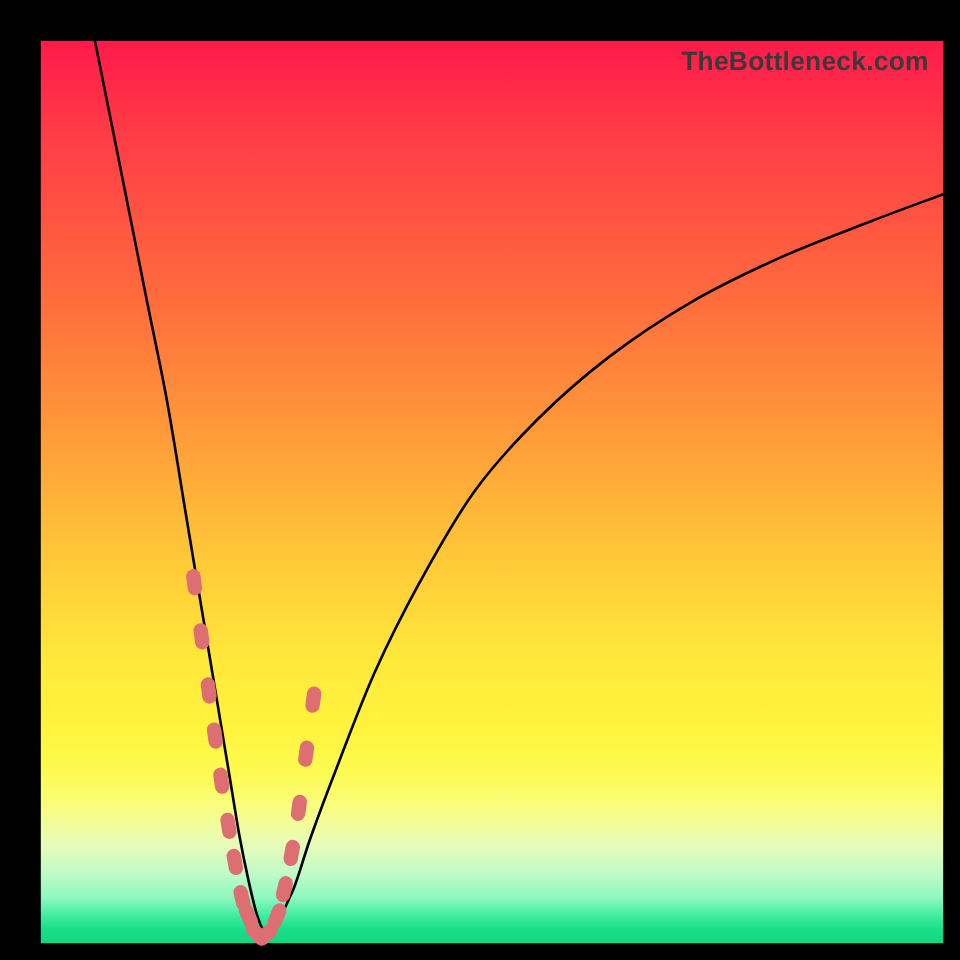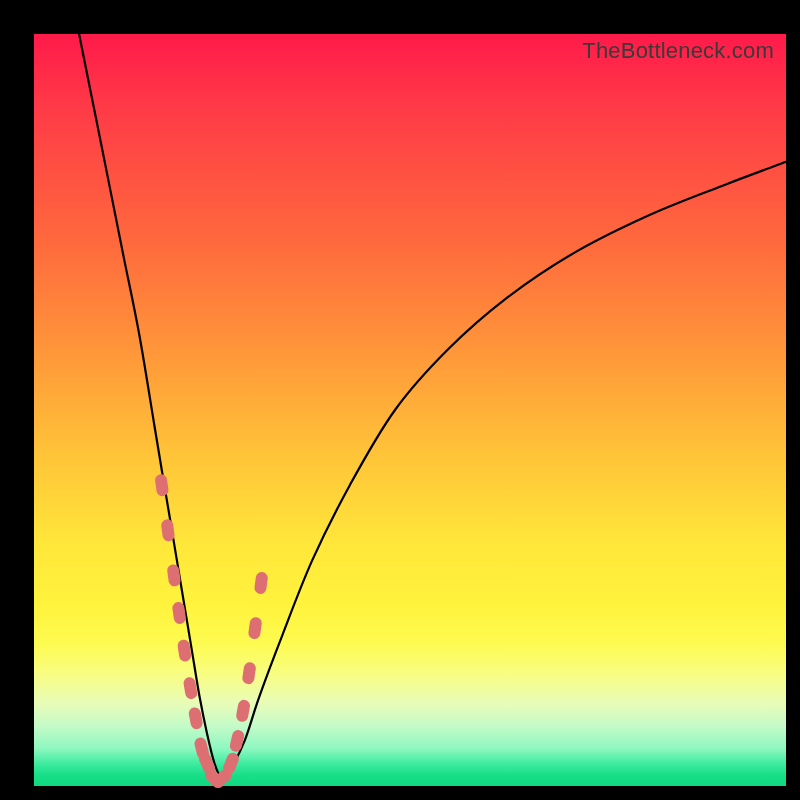--- a/index.html
+++ b/index.html
@@ -40,21 +40,21 @@
       #18df88 98.5%,
       #0ed880 100%
     );
   }
   .watermark {
     position: absolute;
     top: 4px;
     right: 12px;
     color: #3a3a3a;
     font-size: 22px;
-    font-weight: 400;
+    font-weight: 700;
     letter-spacing: 0.2px;
     user-select: none;
   }
   svg.curve {
     position: absolute;
     left: 0; top: 0;
     width: 752px;
     height: 752px;
     overflow: visible;
   }

